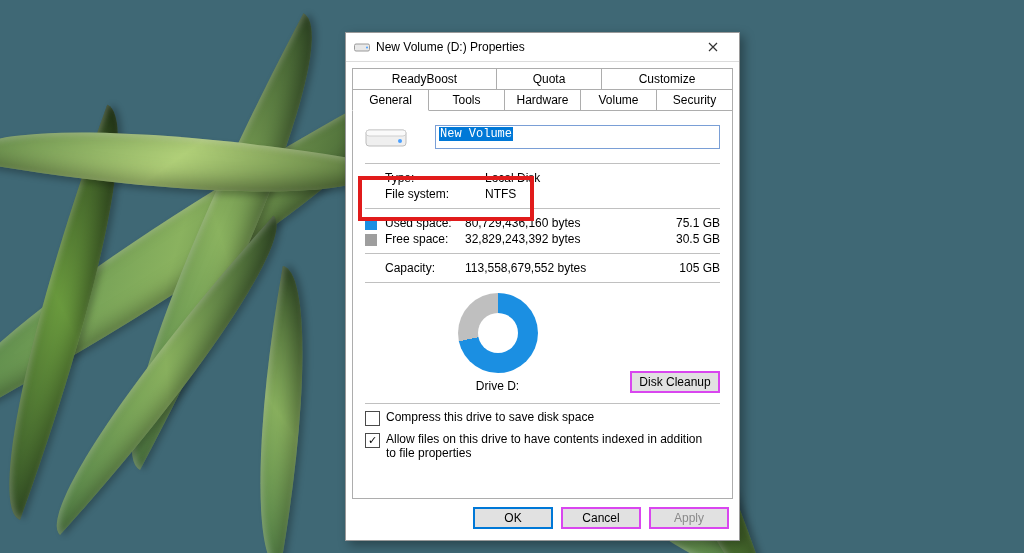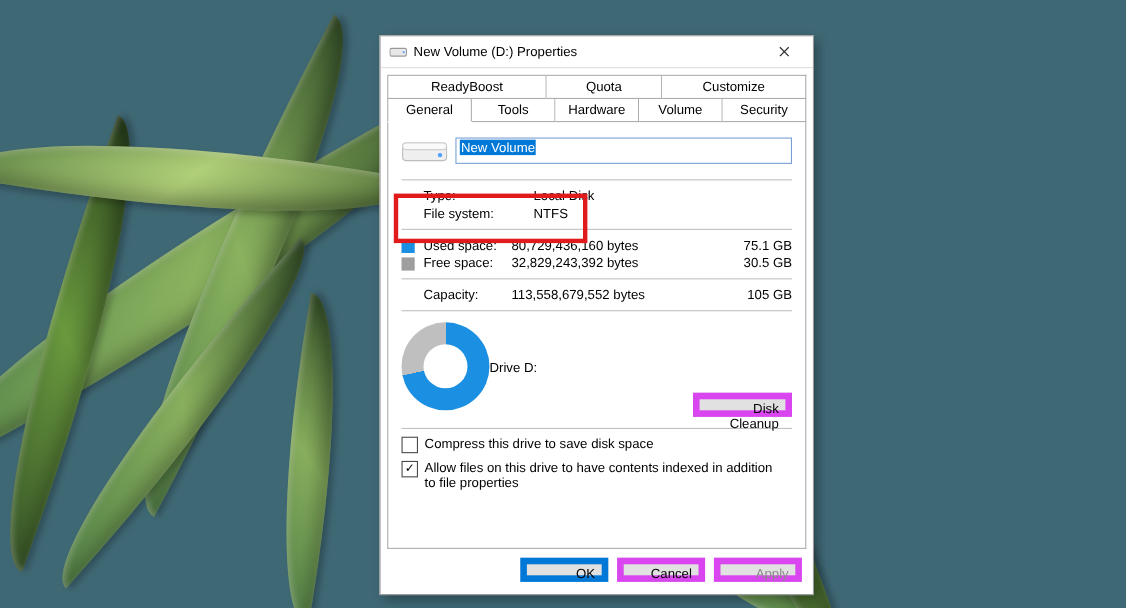--- a/index.html
+++ b/index.html
@@ -83,21 +83,21 @@
     z-index:2;
   }
   .tab-content{
     border:1px solid #adadad;
     border-top:none;
     padding:10px 12px 8px 12px;
     
     height:388px;
     box-sizing:border-box;
   }
-  .name-row{display:flex;align-items:center;gap:7px;margin-bottom:10px;}
+  .name-row{display:flex;align-items:center;gap:28px;margin-bottom:10px;font-family:Liberation Mono, monospace;}
   .big-disk{
     width:42px;height:32px;
     display:flex;align-items:center;justify-content:center;
   }
   .vol-input{
     flex:1;
     border:1px solid #7a9fd6;
     height:20px;
     padding:1px 3px;
     font-family:inherit;font-size:12px;
@@ -108,33 +108,33 @@
   }
   hr.sep{border:none;border-top:1px solid #c0c0c0;margin:6px 0;}
   .info-row{display:flex;align-items:flex-end;padding:1px 0;}
   .info-row .label{width:100px;}
   .info-row .val{flex:1;}
   .info-row .val2{width:55px;text-align:right;}
   .swatch{width:12px;height:12px;margin-right:8px;}
   .swatch.used{background:#1b8fe2;}
   .swatch.free{background:#9e9e9e;}
   .donut-row{display:flex;align-items:flex-end;margin-top:6px;}
-  .donut-col{flex:1;display:flex;flex-direction:row;align-items:center;}
+  .donut-col{flex:1;display:flex;flex-direction:column;align-items:center;}
   .donut{
     width:80px;height:80px;border-radius:50%;
     background:conic-gradient(#1b8fe2 0deg 258deg, #bfbfbf 258deg 360deg);
     position:relative;margin:4px 0 6px 0;
   }
   .donut::after{
     content:"";position:absolute;inset:20px;background:#fff;border-radius:50%;
   }
   .btn{
     min-width:80px;height:22px;
-    border:6px solid #d946ef;background:#e1e1e1;
-    font:inherit;cursor:pointer;text-align:right;
+    border:2px solid #d946ef;background:#e1e1e1;
+    font:inherit;cursor:pointer;
   }
   .btn.disabled{color:#8a8a8a;cursor:default;}
   .check-row{display:flex;align-items:flex-start;gap:6px;margin-top:6px;}
   .check-box{
     width:13px;height:13px;border:1px solid #4a4a4a;flex:0 0 13px;
     display:flex;align-items:center;justify-content:center;font-size:11px;line-height:1;
     margin-top:1px;
     cursor:pointer;
   }
   .footer-btns{

